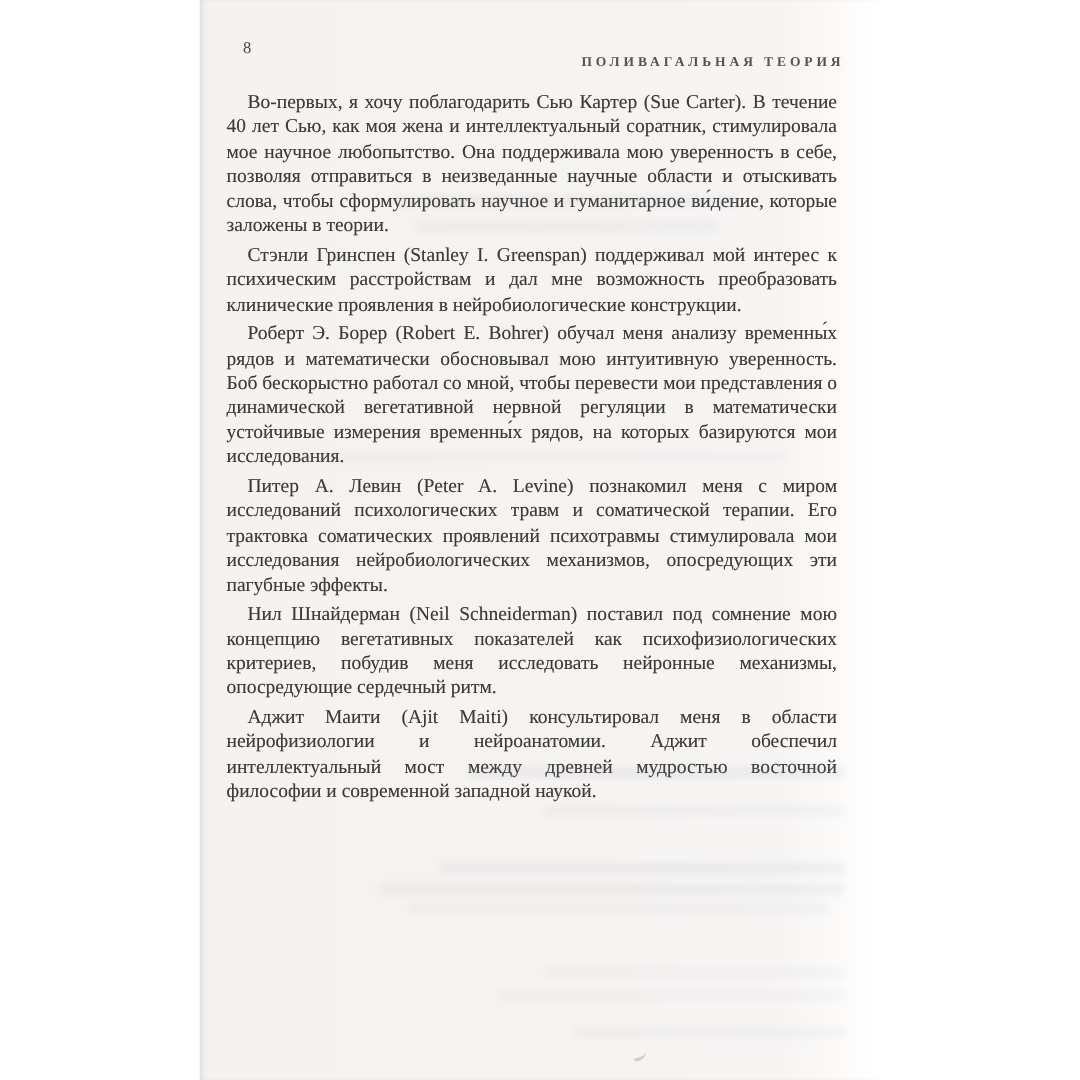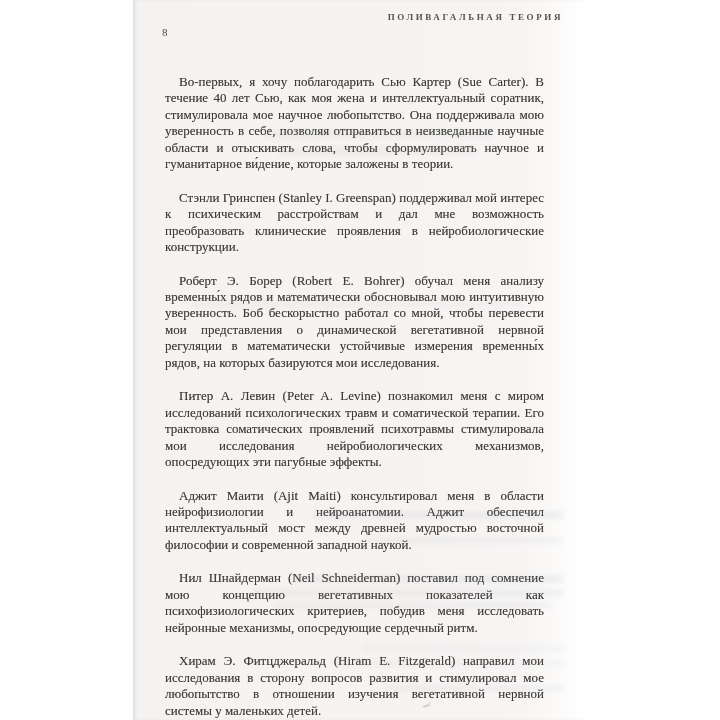--- a/index.html
+++ b/index.html
@@ -36,42 +36,42 @@
   .folio {
     position: absolute;
     top: 26px;
     left: 29px;
     font-size: 11px;
     line-height: 12px;
     color: #494643;
   }
   .running-head {
     position: absolute;
-    top: 12px;
+    top: 36px;
     right: 22px;
     font-size: 9px;
     line-height: 10px;
     font-weight: 700;
     letter-spacing: 2.6px;
     text-transform: uppercase;
     color: #565250;
   }
   .body-text {
     position: absolute;
     top: 57px;
     left: 15px;
     width: 413px;
     font-size: 13px;
     line-height: 16.45px;
     text-align: justify;
     color: #3d3b38;
     text-shadow: 0 0 0.4px rgba(61,59,56,0.45);
   }
   .body-text p {
-    margin: 17px;
+    margin: 3px;
     padding: 0;
     text-indent: 14px;
   }
   
   .ghost {
     position: absolute;
     background: #8f96a0;
     filter: blur(2px);
     border-radius: 2px;
     pointer-events: none;
@@ -98,23 +98,22 @@
 
     <span class="folio">8</span>
 
     <span class="running-head">Поливагальная теория</span>
 
     <div class="body-text">
       <p>Во-первых, я хочу поблагодарить Сью Картер (Sue Carter). В течение 40 лет Сью, как моя жена и интеллектуальный соратник, стимулировала мое научное любопытство. Она поддерживала мою уверенность в себе, позволяя отправиться в неизведанные научные области и отыскивать слова, чтобы сформулировать научное и гуманитарное ви́дение, которые заложены в теории.</p>
       <p>Стэнли Гринспен (Stanley I. Greenspan) поддерживал мой интерес к психическим расстройствам и дал мне возможность преобразовать клинические проявления в нейробиологические конструкции.</p>
       <p>Роберт Э. Борер (Robert E. Bohrer) обучал меня анализу временны́х рядов и математически обосновывал мою интуитивную уверенность. Боб бескорыстно работал со мной, чтобы перевести мои представления о динамической вегетативной нервной регуляции в математически устойчивые измерения временны́х рядов, на которых базируются мои исследования.</p>
       <p>Питер А. Левин (Peter A. Levine) познакомил меня с миром исследований психологических травм и соматической терапии. Его трактовка соматических проявлений психотравмы стимулировала мои исследования нейробиологических механизмов, опосредующих эти пагубные эффекты.</p>
+      <p>Нил Шнайдерман (Neil Schneiderman) поставил под сомнение мою концепцию вегетативных показателей как психофизиологических критериев, побудив меня исследовать нейронные механизмы, опосредующие сердечный ритм.</p>
       <p>Аджит Маити (Ajit Maiti) консультировал меня в области нейрофизиологии и нейроанатомии. Аджит обеспечил интеллектуальный мост между древней мудростью восточной философии и современной западной наукой.</p>
-      <p>Нил Шнайдерман (Neil Schneiderman) поставил под сомнение мою концепцию вегетативных показателей как психофизиологических критериев, побудив меня исследовать нейронные механизмы, опосредующие сердечный ритм.</p>
-      <p>Хирам Э. Фитцджеральд (Hiram E. Fitzgerald) направил мои исследования в сторону вопросов развития и стимулировал мое любопытство в отношении изучения вегетативной нервной системы у маленьких детей.</p>
     </div>
 
     <div class="ghost" style="left:130px; top:130px; width:230px; height:8px; opacity:0.09;"></div>
     <div class="ghost" style="left:145px; top:147px; width:200px; height:8px; opacity:0.08;"></div>
     <div class="ghost" style="left:60px;  top:301px; width:330px; height:7px; opacity:0.06;"></div>
     <div class="ghost" style="left:180px; top:511px; width:250px; height:8px; opacity:0.10;"></div>
     <div class="ghost" style="left:230px; top:537px; width:200px; height:7px; opacity:0.07;"></div>
     <div class="ghost" style="left:160px; top:575px; width:270px; height:8px; opacity:0.10;"></div>
     <div class="ghost" style="left:120px; top:589px; width:310px; height:8px; opacity:0.09;"></div>
     <div class="ghost" style="left:140px; top:602px; width:280px; height:7px; opacity:0.07;"></div>

